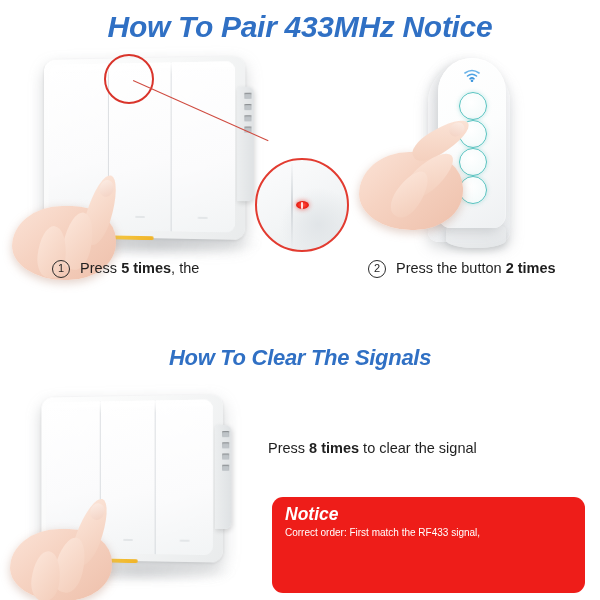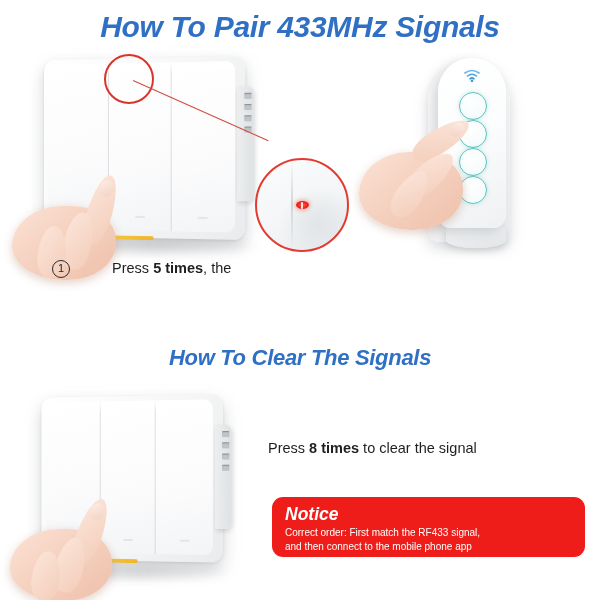--- a/index.html
+++ b/index.html
@@ -210,38 +210,38 @@
     width:16px;height:16px;
     line-height:14.5px;
     text-align:center;
     border:1.2px solid #2a2a2a;
     border-radius:50%;
     font-size:11px;
     margin-right:6px;
     vertical-align:1px;
   }
   .step b{font-weight:bold;}
-  .step-body{display:inline;margin-left:32px;}
+  .step-body{display:inline;}
   .step-line2{display:block;margin-left:22px;}
 
   
   #clear-caption{
     position:absolute;
     left:268px;top:440px;
     font-size:14.5px;
     color:#1f1f1f;
     white-space:nowrap;
   }
   #clear-caption b{font-weight:bold;}
 
   
   #notice-box{
     position:absolute;
     left:272px;top:497px;
-    width:313px;height:60px;
+    width:313px;height:96px;
     background:#ee1d19;
     border-radius:11px;
     box-sizing:border-box;
     padding:7px 12px 0 13px;
     color:#ffffff;
   }
   #notice-title{
     font-size:17.5px;
     font-weight:bold;
     font-style:italic;
@@ -252,21 +252,21 @@
     font-size:10px;
     line-height:1.42;
     white-space:nowrap;
   }
 </style>
 </head>
 <body>
 
 <div class="page">
 
-  <div class="section-title" id="title-pair">How To Pair 433MHz Signals</div>
+  <div class="section-title" id="title-pair">How To Pair 433MHz Notice</div>
 
   <div class="switch-shadow" style="left:44px;top:232px;width:220px;height:26px;"></div>
 
   <div class="switch" style="left:40px;top:58px;width:205px;height:180px;">
     <div class="switch-frame"></div>
     <div class="switch-side">
       <div class="vent" style="top:6px;"></div>
       <div class="vent" style="top:17px;"></div>
       <div class="vent" style="top:28px;"></div>
       <div class="vent" style="top:39px;"></div>
@@ -331,20 +331,24 @@
     </div>
     <div class="finger" style="left:34px;top:38px;width:26px;height:58px;transform:rotate(48deg);"></div>
     <div class="finger" style="left:14px;top:60px;width:26px;height:52px;transform:rotate(34deg);"></div>
   </div>
 
   <div class="step" style="left:52px;top:259px;width:230px;">
     <span class="num">1</span>
     <span class="step-body"><span>Press </span><b>5 times</b><span>, the</span></span>
   </div>
 
+  <div class="step" style="left:368px;top:259px;width:220px;">
+    <span class="num">2</span>
+    <span class="step-body"><span>Press the button </span><b>2 times</b></span>
+  </div>
 
   <div class="section-title" id="title-clear">How To Clear The Signals</div>
 
   <div class="switch-shadow" style="left:38px;top:560px;width:200px;height:24px;"></div>
 
   <div class="switch" style="left:38px;top:396px;width:185px;height:165px;">
     <div class="switch-frame"></div>
     <div class="switch-side">
       <div class="vent" style="top:6px;"></div>
       <div class="vent" style="top:17px;"></div>
@@ -375,16 +379,15 @@
     <div class="finger" style="left:22px;top:56px;width:28px;height:50px;transform:rotate(7deg);"></div>
   </div>
 
   <div id="clear-caption">
     <span>Press </span><b>8 times</b><span> to clear the signal</span>
   </div>
 
   <div id="notice-box">
     <div id="notice-title">Notice</div>
     <div class="notice-line">Correct order: First match the RF433 signal,</div>
-    <div class="notice-line">and then connect to the mobile phone app</div>
   </div>
 
 </div>
 
 </body></html>

